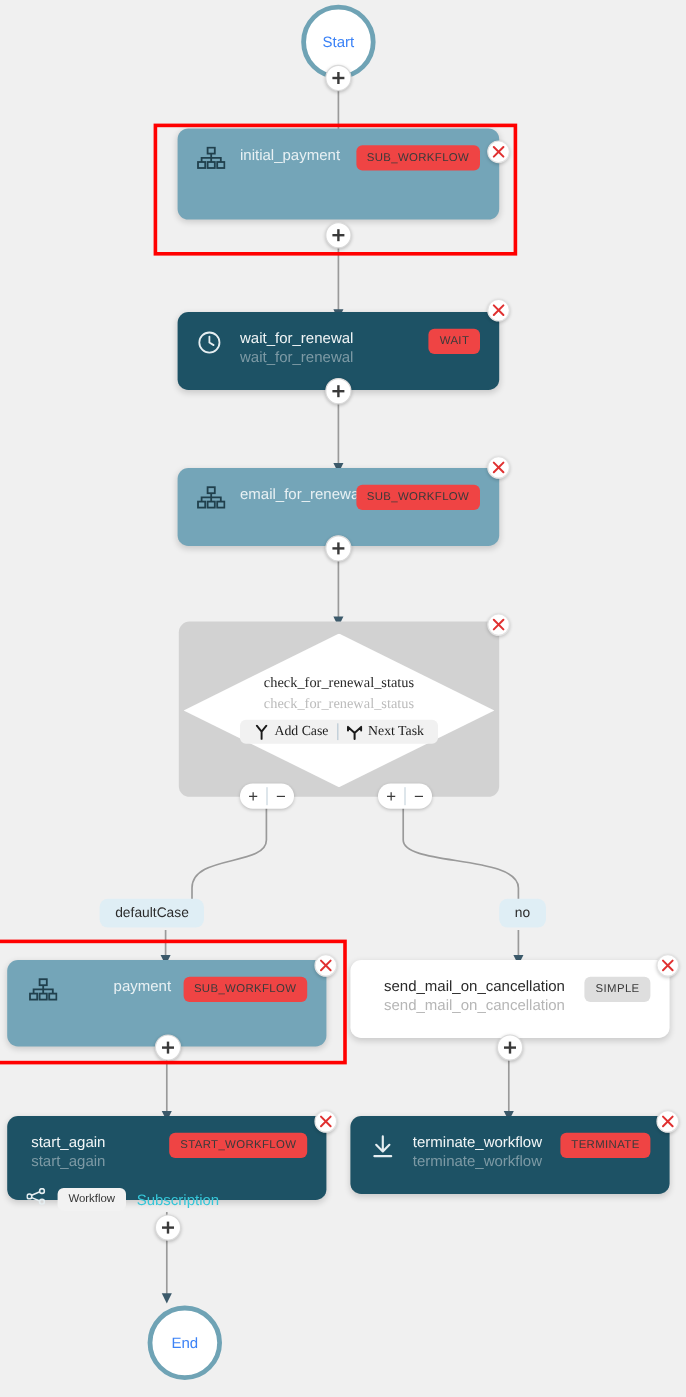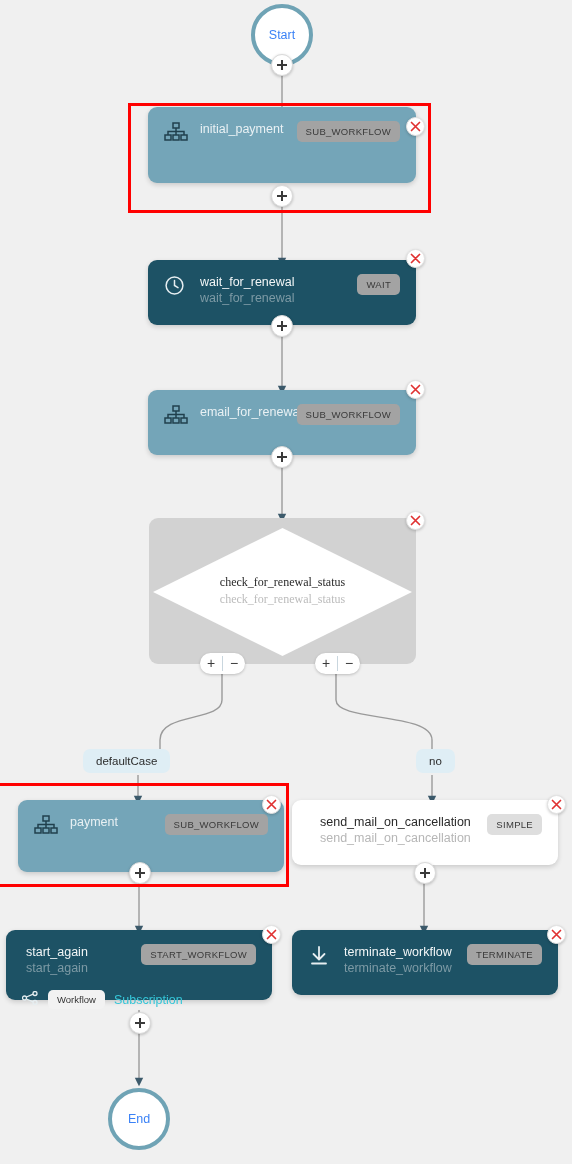--- a/index.html
+++ b/index.html
@@ -37,21 +37,21 @@
   .node-sub   { font-size: 12.5px; line-height: 16px; white-space: nowrap; }
 
   .steel .node-title { color: #e9f1f4; }
   .teal  .node-title { color: #f2f6f7; }
   .teal  .node-sub   { color: #7d9aa5; }
   .white .node-title { color: #2a2a2a; }
   .white .node-sub   { color: #b6b6b6; }
 
   .badge {
     align-self: flex-start; margin-left: 10px;
-    background: #a3a3a3; color: #3a3a3a;
+    background: #ef4444; color: #3a3a3a;
     font-size: 9.5px; letter-spacing: .3px;
     padding: 5px 9px; border-radius: 5px; white-space: nowrap;
   }
   .white .badge { background: #dedede; }
 
   
   .chip-row { display: flex; align-items: center; margin-top: 14px; }
   .chip-row .share-icon { width: 18px; margin-right: 8px; }
   .chip {
     background: #f2f2f2; color: #333; font-size: 9.5px;
@@ -238,20 +238,35 @@
         <path d="M1.5,1.5 L9.5,9.5 M9.5,1.5 L1.5,9.5" stroke="#e03131" stroke-width="1.7" stroke-linecap="round"></path>
       </svg>
   </div>
   <div class="plus" style="left:271px; top:446px;"></div>
 
   <div class="decision-wrap" style="left:149px; top:518px; width:267px; height:146px;font-family:Liberation Serif, serif;">
     <div class="diamond" style="left:4px; top:10px; width:259px; height:128px;"></div>
     <div class="diamond-inner">
       <div class="d-title">check_for_renewal_status</div>
       <div class="d-sub">check_for_renewal_status</div>
+      <div class="d-actions">
+        <span class="d-act">
+          <svg width="12" height="13" viewBox="0 0 12 13">
+            <path d="M6,12 L6,6 M6,6 L2,1 M6,6 L10,1" fill="none" stroke="#1b1b1b" stroke-width="1.6" stroke-linecap="round"></path>
+          </svg>
+          <span>Add Case</span>
+        </span>
+        <span class="d-divider"></span>
+        <span class="d-act">
+          <svg width="13" height="13" viewBox="0 0 13 13">
+            <path d="M1,2 L6.5,7 L12,2 M6.5,7 L6.5,12 M1,2 L1,5 M12,2 L12,5" fill="none" stroke="#1b1b1b" stroke-width="1.7" stroke-linecap="round"></path>
+          </svg>
+          <span>Next Task</span>
+        </span>
+      </div>
     </div>
   </div>
   <div class="del" style="left:406px; top:511px;">
     <svg width="11" height="11" viewBox="0 0 11 11">
         <path d="M1.5,1.5 L9.5,9.5 M9.5,1.5 L1.5,9.5" stroke="#e03131" stroke-width="1.7" stroke-linecap="round"></path>
       </svg>
   </div>
 
   <div class="pm" style="left:200px; top:653px;">
     <span>+</span>
@@ -260,21 +275,21 @@
   </div>
   <div class="pm" style="left:315px; top:653px;">
     <span>+</span>
     <span class="sep"></span>
     <span>−</span>
   </div>
 
   <div class="branch-label" style="left:83px; top:749px;">defaultCase</div>
   <div class="branch-label" style="left:416px; top:749px;">no</div>
 
-  <div class="node steel" style="left:18px; top:800px; width:266px; height:72px;">
+  <div class="node steel" style="left:6px; top:800px; width:266px; height:72px;text-align:right;">
     <div class="node-row">
       <span class="node-icon">
         <svg width="24" height="20" viewBox="0 0 24 20">
           <rect x="9" y="1" width="6" height="5" fill="none" stroke="#20404d" stroke-width="1.5"></rect>
           <rect x="1" y="13" width="6" height="5" fill="none" stroke="#20404d" stroke-width="1.5"></rect>
           <rect x="9" y="13" width="6" height="5" fill="none" stroke="#20404d" stroke-width="1.5"></rect>
           <rect x="17" y="13" width="6" height="5" fill="none" stroke="#20404d" stroke-width="1.5"></rect>
           <path d="M12,6 L12,9.5 M4,13 L4,9.5 L20,9.5 L20,13 M12,9.5 L12,13" fill="none" stroke="#20404d" stroke-width="1.5"></path>
         </svg>
       </span>
@@ -350,17 +365,17 @@
       </div>
       <span class="badge">TERMINATE</span>
     </div>
   </div>
   <div class="del" style="left:547px; top:925px;">
     <svg width="11" height="11" viewBox="0 0 11 11">
         <path d="M1.5,1.5 L9.5,9.5 M9.5,1.5 L1.5,9.5" stroke="#e03131" stroke-width="1.7" stroke-linecap="round"></path>
       </svg>
   </div>
 
-  <div class="terminal" style="left:108px; top:1088px;">
+  <div class="terminal" style="left:123px; top:1088px;">
     <span>End</span>
   </div>
 
 </div>
 
 </body></html>

